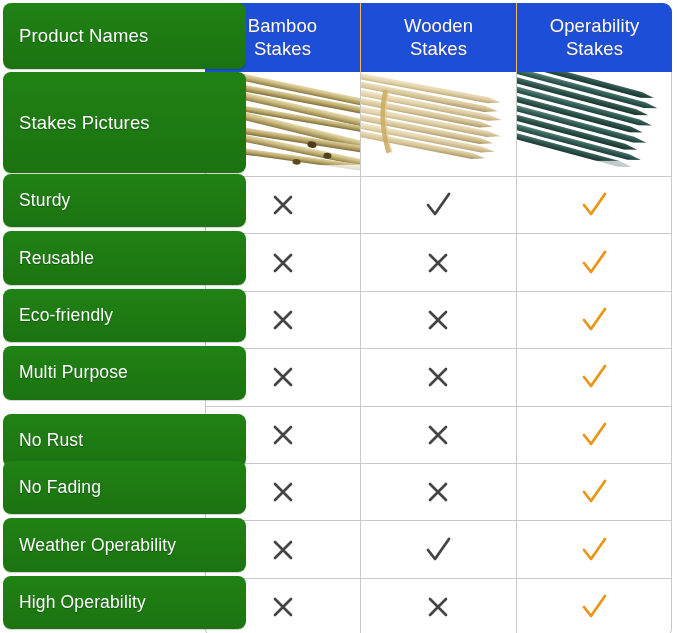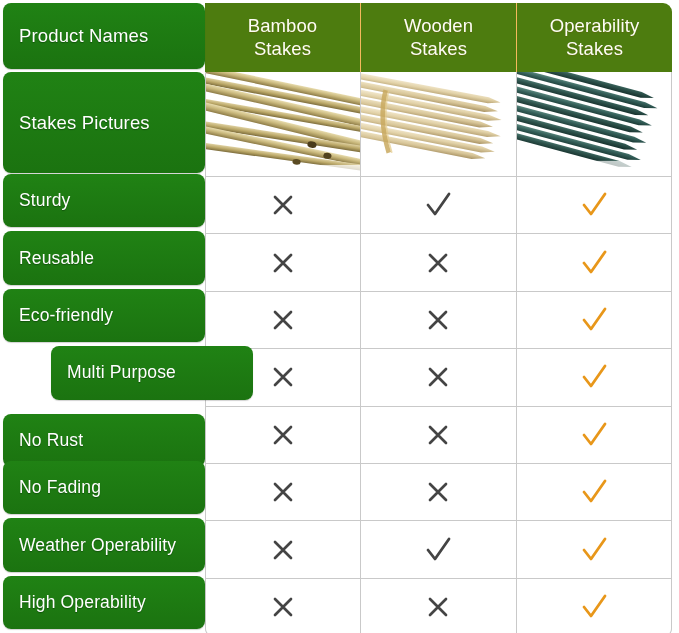--- a/index.html
+++ b/index.html
@@ -54,21 +54,21 @@
     position: relative;
   }
   .grid-cell + .grid-cell { border-left: none; }
 
   
   .header-row {
     top: 0;
     height: 69px;
   }
   .header-row .grid-cell {
-    background: #4d7c0f;
+    background: #1d4ed8;
     border: none;
     border-right: 1px solid #f5b85c;
     color: #fdfdf5;
     font-size: 18.5px;
     line-height: 1.22;
     font-weight: 400;
     text-align: center;
     letter-spacing: .1px;
     text-shadow: 0 1px 1px rgba(120,70,0,.28);
   }
@@ -106,21 +106,21 @@
   .labels {
     position: absolute;
     left: 3px;
     top: 3px;
     width: 209px;
     height: 623px;
   }
   .label-cell {
     position: absolute;
     left: 0;
-    width: 202px;
+    width: 243px;
     box-sizing: border-box;
     background: #1d7a12;
     background: linear-gradient(180deg, #208214 0%, #1b7310 100%);
     border-radius: 8px;
     display: flex;
     align-items: center;
     color: #ffffff;
     font-size: 17.5px;
     font-weight: 400;
     padding-left: 16px;
@@ -466,21 +466,21 @@
     <div id="label-cells">
         <div class="label-cell" style="top: 171px; height: 53.4px;">
           <span>Sturdy</span>
         </div>
         <div class="label-cell" style="top: 228.4px; height: 53.4px;">
           <span>Reusable</span>
         </div>
         <div class="label-cell" style="top: 285.8px; height: 53.4px;">
           <span>Eco-friendly</span>
         </div>
-        <div class="label-cell" style="top: 343.2px; height: 53.4px; margin-left: 48px;">
+        <div class="label-cell" style="top: 343.2px; height: 53.4px;">
           <span>Multi Purpose</span>
         </div>
         <div class="label-cell" style="top: 411px; height: 53.4px; text-align: center;">
           <span>No Rust</span>
         </div>
         <div class="label-cell" style="top: 458px; height: 53.4px;">
           <span>No Fading</span>
         </div>
         <div class="label-cell" style="top: 515.4px; height: 53.4px;">
           <span>Weather Operability</span>

